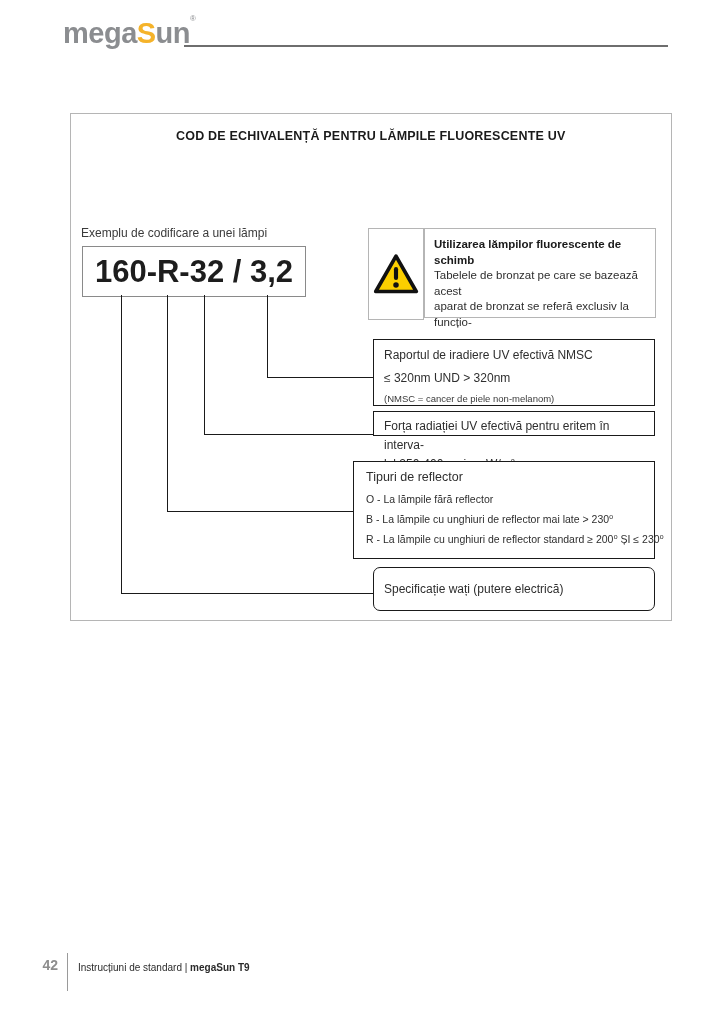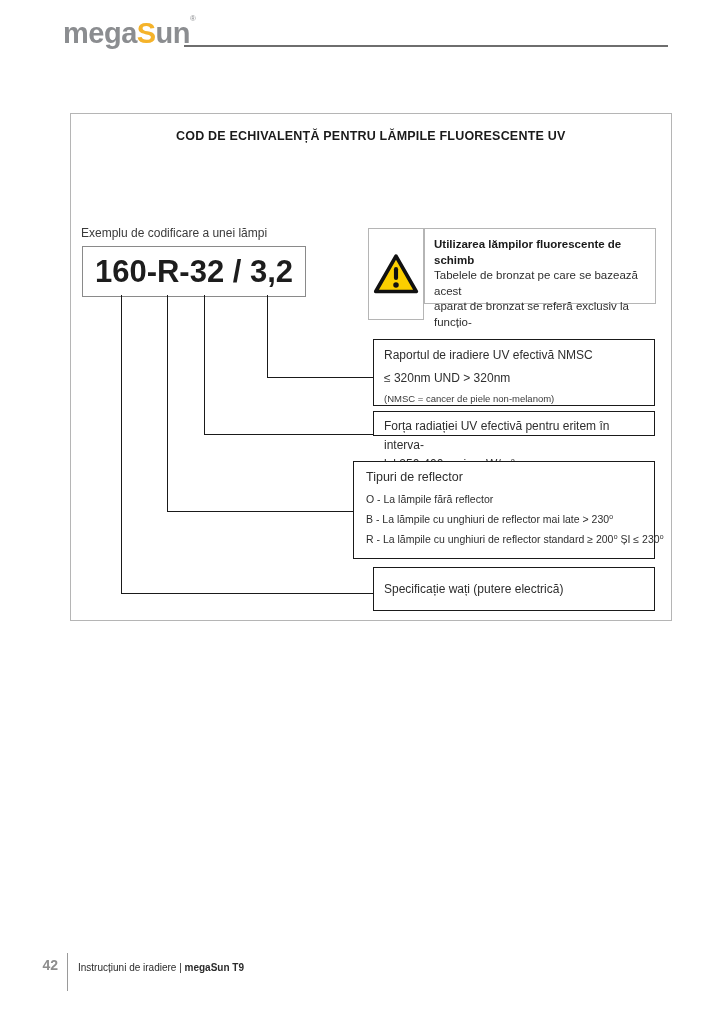--- a/index.html
+++ b/index.html
@@ -19,35 +19,35 @@
   .panel-subtitle{left:81px;top:187px;font-size:12.5px;font-weight:bold;color:#1f1f1f;white-space:nowrap;}
   .example-label{left:81px;top:226px;font-size:12px;color:#3a3a3a;white-space:nowrap;}
 
   .code-box{left:82px;top:246px;width:222px;height:49px;border:1px solid #8a8a8a;
             display:flex;align-items:center;justify-content:center;}
   .code-text{font-size:31px;font-weight:bold;color:#1d1d1d;white-space:nowrap;letter-spacing:0px;}
 
   
   .warn-icon-box{left:368px;top:228px;width:54px;height:90px;border:1px solid #b5b5b5;
                  display:flex;align-items:center;justify-content:center;}
-  .warn-text-box{left:424px;top:228px;width:232px;height:76px;border:1px solid #b5b5b5;
+  .warn-text-box{left:424px;top:228px;width:232px;height:90px;border:1px solid #b5b5b5;
                  padding:8px 8px 0 9px;box-sizing:border-box;font-size:11.5px;line-height:15.5px;color:#2e2e2e;}
   .warn-heading{font-weight:bold;color:#1a1a1a;}
 
   
   .exp-box{border:1px solid #1a1a1a;background:#fff;box-sizing:border-box;color:#2e2e2e;}
   .box-nmsc{left:373px;top:339px;width:282px;height:67px;padding:8px 10px;}
   .box-nmsc .l1{font-size:12px;}
   .box-nmsc .l2{font-size:12px;margin-top:9px;}
   .box-nmsc .note{font-size:9.5px;margin-top:8px;color:#3a3a3a;}
   .box-erythema{left:373px;top:411px;width:282px;height:25px;padding:5px 10px;font-size:12px;line-height:19px;}
   .box-reflector{left:353px;top:461px;width:302px;height:98px;padding:8px 12px;}
   .box-reflector .rtitle{font-size:12.5px;margin-bottom:9px;}
   .box-reflector .ritem{font-size:10.5px;margin-top:8px;white-space:nowrap;}
-  .box-watts{left:373px;top:567px;width:282px;height:44px;display:flex;align-items:center;padding-left:10px;font-size:12px;}
+  .box-watts{left:373px;top:567px;width:282px;height:44px;display:flex;align-items:center;padding-left:10px;font-size:12px;border-radius:7px;}
 
   
   .line{background:#1a1a1a;}
 
   
   .footer-page{left:30px;top:957px;width:28px;text-align:right;font-size:14px;font-weight:bold;color:#8d8d8d;}
   .footer-bar{left:67px;top:953px;width:1px;height:38px;background:#9a9a9a;}
   .footer-text{left:78px;top:962px;font-size:10px;color:#2b2b2b;white-space:nowrap;}
   .footer-text .bold{font-weight:bold;}
 </style>
@@ -109,16 +109,16 @@
     <div class="ritem">R - La lămpile cu unghiuri de reflector standard ≥ 200⁰ ȘI ≤ 230⁰</div>
   </div>
 
   <div class="abs exp-box box-watts">
     <span>Specificație wați (putere electrică)</span>
   </div>
 
   <div class="abs footer-page">42</div>
   <div class="abs footer-bar"></div>
   <div class="abs footer-text">
-    <span>Instrucțiuni de iradiere | </span><span class="bold">megaSun T9</span>
+    <span>Instrucțiuni de standard | </span><span class="bold">megaSun T9</span>
   </div>
 
 </div>
 
 </body></html>

